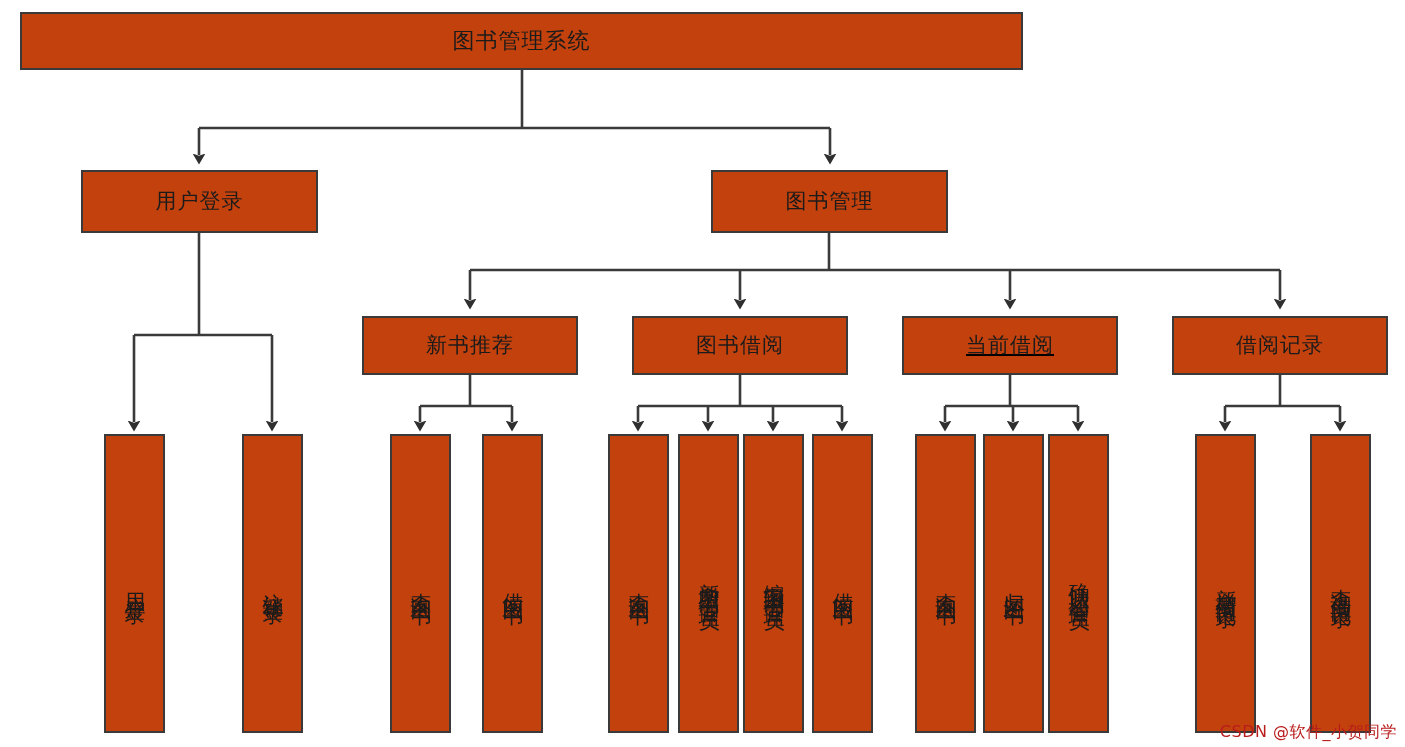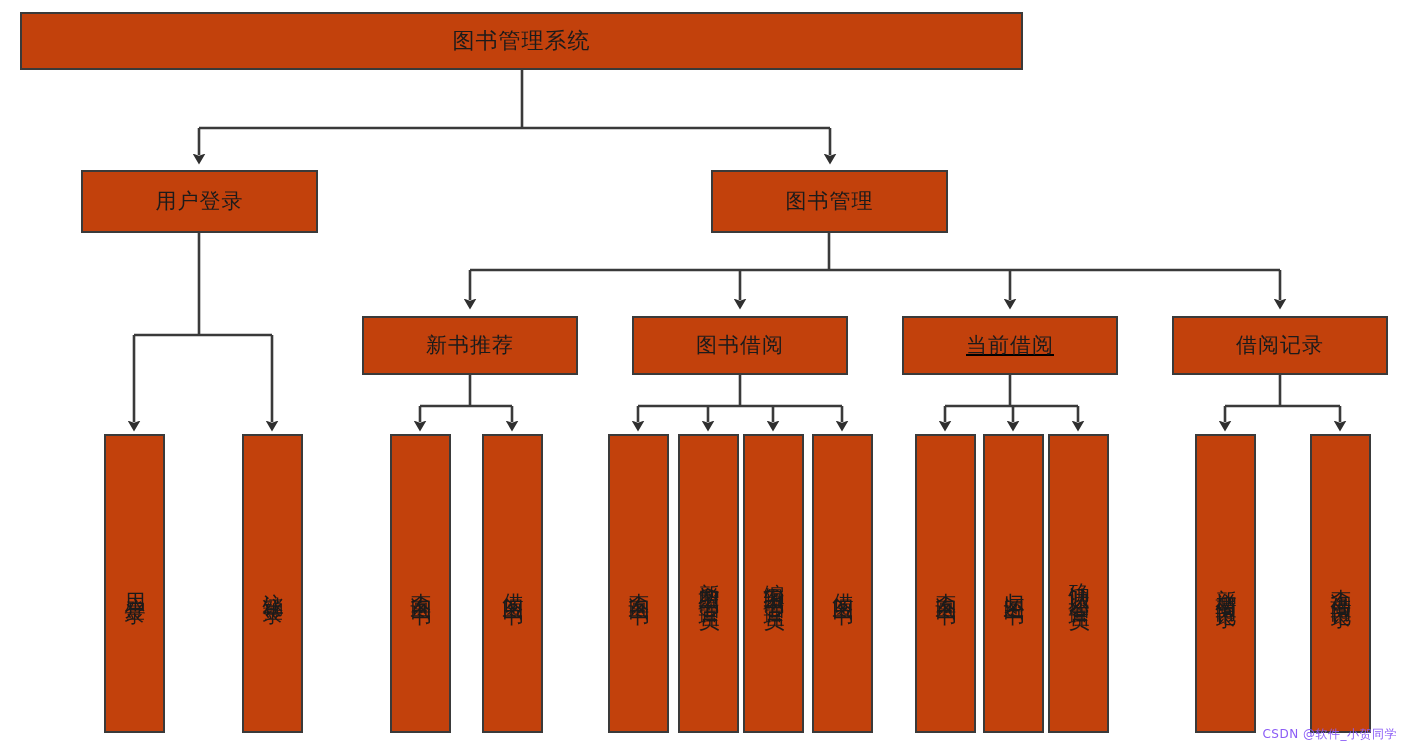--- a/index.html
+++ b/index.html
@@ -25,21 +25,21 @@
     text-orientation:upright;
     white-space:normal;
     font-size:21px;
     letter-spacing:4px;
     line-height:1;
     max-height:268px;
   }
   .node-box.root .node-label{font-size:22px;}
   .watermark{
     position:absolute;right:8px;bottom:4px;
-    font-size:12px;color:#8b5cf6;letter-spacing:.5px;
+    font-size:16px;color:#b91c1c;letter-spacing:.5px;
     white-space:nowrap;pointer-events:none;
   }
   .edge-line{stroke:#3a3a3a;stroke-width:2.6;fill:none;stroke-linecap:butt;}
   .edge-arrow{fill:#2f2f2f;stroke:none;}
 </style>
 </head>
 <body>
 
 <div id="diagram-root">
 

